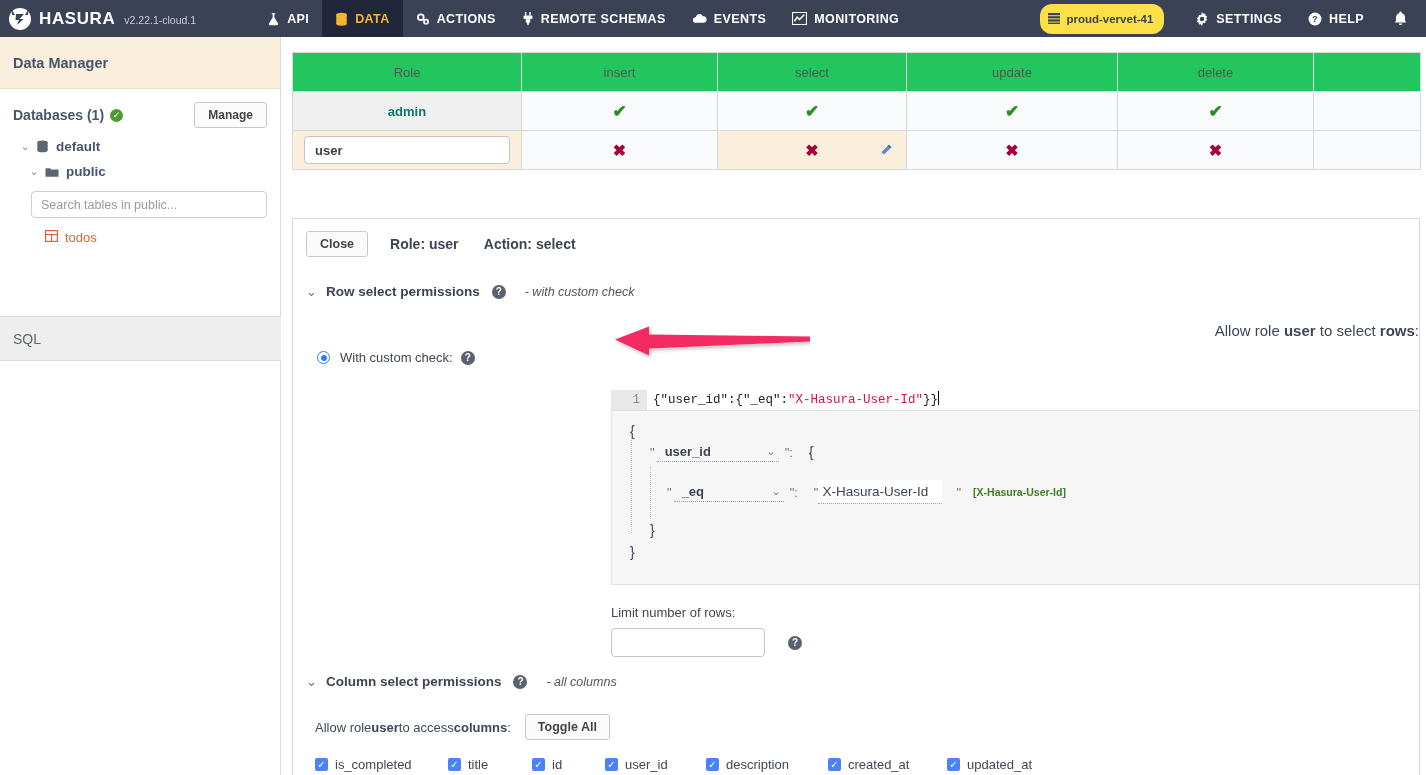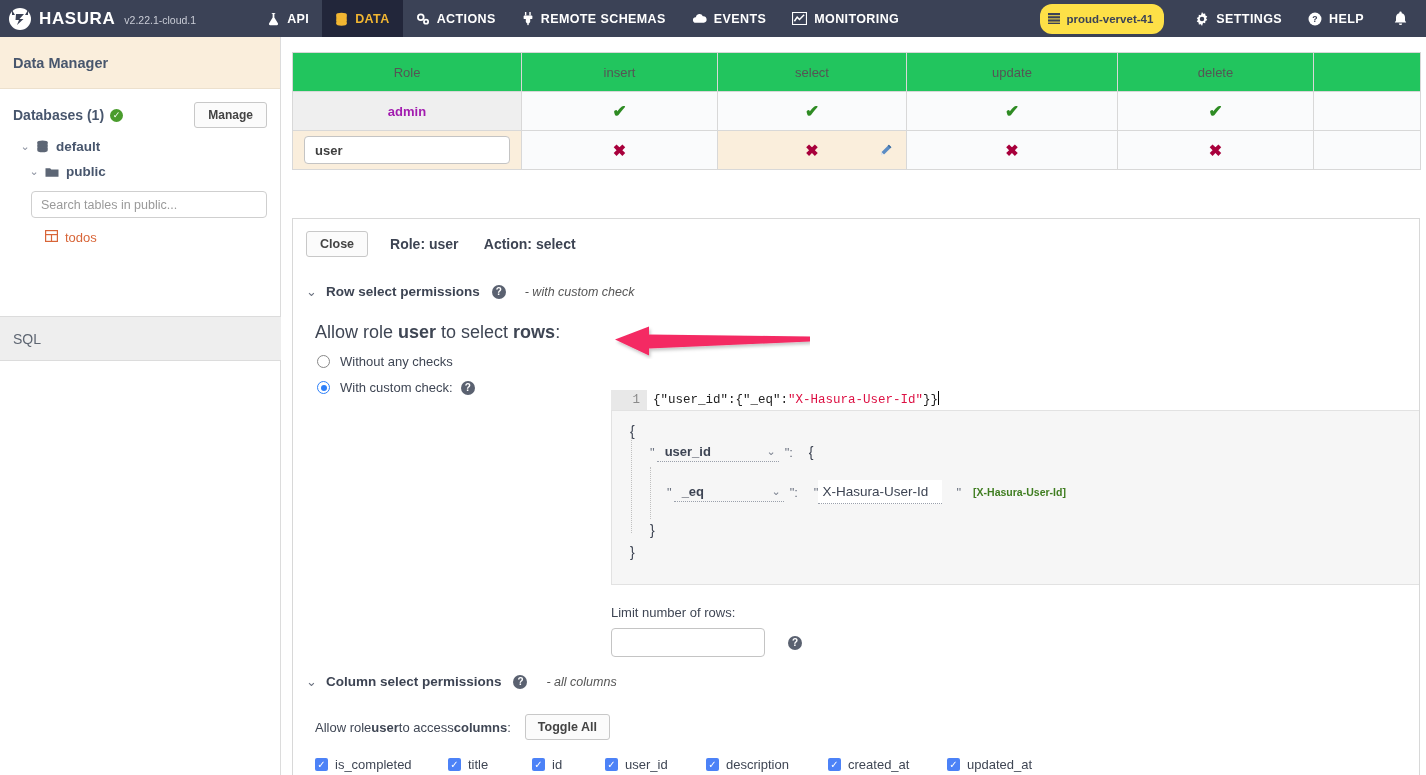--- a/index.html
+++ b/index.html
@@ -182,21 +182,21 @@
     text-align: center;
     vertical-align: middle;
     font-size: 13px;
   }
   .perm-table th {
     background: #22c55e;
     font-weight: normal;
     color: #555;
   }
   .perm-table td { background: #fafbfc; }
-  .perm-table td.rolecell { background: #efefef; font-weight: bold; color: #a21caf; }
+  .perm-table td.rolecell { background: #efefef; font-weight: bold; color: #0f766e; }
   .perm-table td.hl { background: #faeedc; position: relative; }
   .tick { color: #2e8b23; font-size: 17px; font-weight: bold; }
   .cross { color: #a8003c; font-size: 16px; font-weight: bold; }
   .editpen {
     position: absolute; right: 14px; top: 50%;
     transform: translateY(-50%);
     cursor: pointer; display: flex;
   }
   .role-input {
     width: 206px; height: 28px;
@@ -252,21 +252,21 @@
     display: inline-flex; align-items: center; justify-content: center;
     margin-left: 12px; cursor: pointer; line-height: 1;
   }
   .sect-note {
     margin-left: 19px;
     font-style: italic; font-size: 12.5px; color: #555;
   }
 
   .allow-line {
     margin: 23px 0 0 22px;
-    font-size: 18px; color: #3f4654;
+    font-size: 15px; color: #3f4654; text-align: right;
   }
   .allow-line b { font-weight: bold; }
 
   .radio-row {
     display: flex; align-items: center;
     margin: 11px 0 0 24px;
     cursor: pointer;
   }
   .radio {
     width: 13px; height: 13px; border-radius: 50%;
@@ -647,24 +647,20 @@
       <span class="sect-title">Row select permissions</span>
       <span class="qmark">?</span>
       <span class="sect-note">- with custom check</span>
     </div>
 
     <div class="allow-line">
       <span>Allow role </span><b>user</b><span> to select </span><b>rows</b><span>:</span>
     </div>
 
     <div class="radio-row">
-      <span class="radio"></span>
-      <span class="radio-lbl">Without any checks</span>
-    </div>
-    <div class="radio-row">
       <span class="radio on"></span>
       <span class="radio-lbl">With custom check:</span>
       <span class="qmark" style="margin-left:8px">?</span>
     </div>
 
     <div class="code-ed">
       <div class="gutter">1</div>
       <div class="code-body"><span class="tk-key">{"user_id":{"_eq":</span><span class="tk-str">"X-Hasura-User-Id"</span><span class="tk-key">}}</span><span class="cursor-bar"></span></div>
     </div>
 

